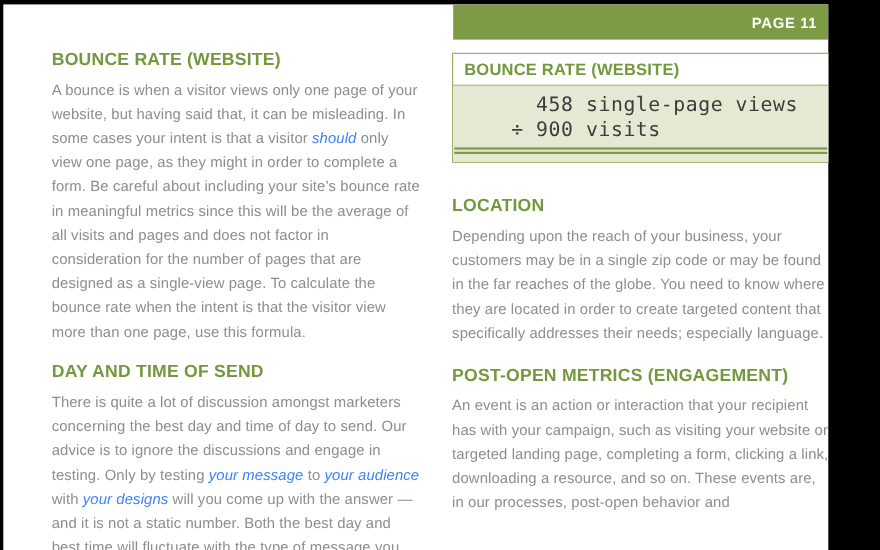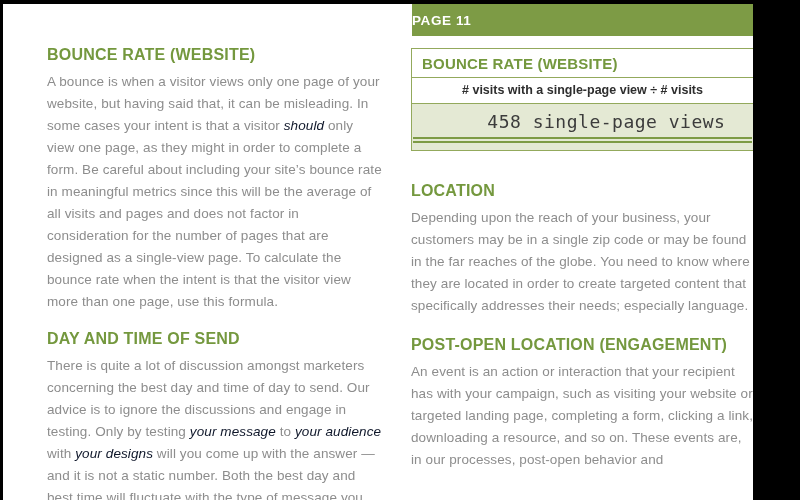--- a/index.html
+++ b/index.html
@@ -14,21 +14,21 @@
     position:absolute; left:3px; top:4px;
     width:750px; height:496px;
     background:#ffffff;
     overflow:hidden;
   }
   
   .topbar {
     position:absolute; left:409px; top:0;
     width:341px; height:32px;
     background:#7d9b45;
-    display:flex; align-items:center; 
+    display:flex; align-items:center; justify-content:flex-end;
     box-sizing:border-box; padding-right:10px;
   }
   .topbar .badge {
     color:#ffffff; font-weight:bold; font-size:13.5px; letter-spacing:0.6px;
   }
   
   .col-left {
     position:absolute; left:44px; top:42px; width:337px;
   }
   .col-right {
@@ -38,21 +38,21 @@
     margin:0 0 7px 0;
     font-size:16px; font-weight:bold; letter-spacing:0.2px;
     color:#74983e;
   }
   .body-text {
     margin:0;
     font-size:13.5px; line-height:22px;
     color:#8d8d8d;
     letter-spacing:0.1px;
   }
-  .body-text em { color:#0f172a; }
+  .body-text em { color:#3b82f6; }
   .gap-26 { margin-top:17px; }
   .gap-17 { margin-top:31px; }
   .gap-19 { margin-top:19px; }
   
   .formula-box {
     box-sizing:border-box;
     width:343px;
     border:1px solid #93a95c;
     background:#ffffff;
   }
@@ -102,28 +102,28 @@
     <p class="body-text"><span>A bounce is when a visitor views only one page of your website, but having said that, it can be misleading. In some cases your intent is that a visitor </span><em>should</em><span> only view one page, as they might in order to complete a form. Be careful about including your site’s bounce rate in meaningful metrics since this will be the average of all visits and pages and does not factor in consideration for the number of pages that are designed as a single-view page. To calculate the bounce rate when the intent is that the visitor view more than one page, use this formula.</span></p>
 
     <h2 class="sec-heading gap-26">DAY AND TIME OF SEND</h2>
     <p class="body-text"><span>There is quite a lot of discussion amongst marketers concerning the best day and time of day to send. Our advice is to ignore the discussions and engage in testing. Only by testing </span><em>your message</em><span> to </span><em>your audience</em><span> with </span><em>your designs</em><span> will you come up with the answer — and it is not a static number. Both the best day and best time will fluctuate with the type of message you are sending and how much recipient</span></p>
   </div>
 
   <div class="col-right">
 
     <div class="formula-box">
       <div class="box-title">BOUNCE RATE (WEBSITE)</div>
-      <div class="box-label"># visits with a single-page view ÷ # visits</div>
       <div class="box-body">
         <div class="calc-line">    458 single-page views</div>
+        <div class="calc-line">  ÷ 900 visits</div>
         <div class="dbl-rule"></div>
       </div>
     </div>
 
     <h2 class="sec-heading gap-17">LOCATION</h2>
     <p class="body-text">Depending upon the reach of your business, your customers may be in a single zip code or may be found in the far reaches of the globe. You need to know where they are located in order to create targeted content that specifically addresses their needs; especially language.</p>
 
-    <h2 class="sec-heading gap-19">POST-OPEN LOCATION (ENGAGEMENT)</h2>
+    <h2 class="sec-heading gap-19">POST-OPEN METRICS (ENGAGEMENT)</h2>
     <p class="body-text">An event is an action or interaction that your recipient has with your campaign, such as visiting your website or targeted landing page, completing a form, clicking a link, downloading a resource, and so on. These events are, in our processes, post-open behavior and</p>
 
   </div>
 
 </div>
 
 </body></html>

